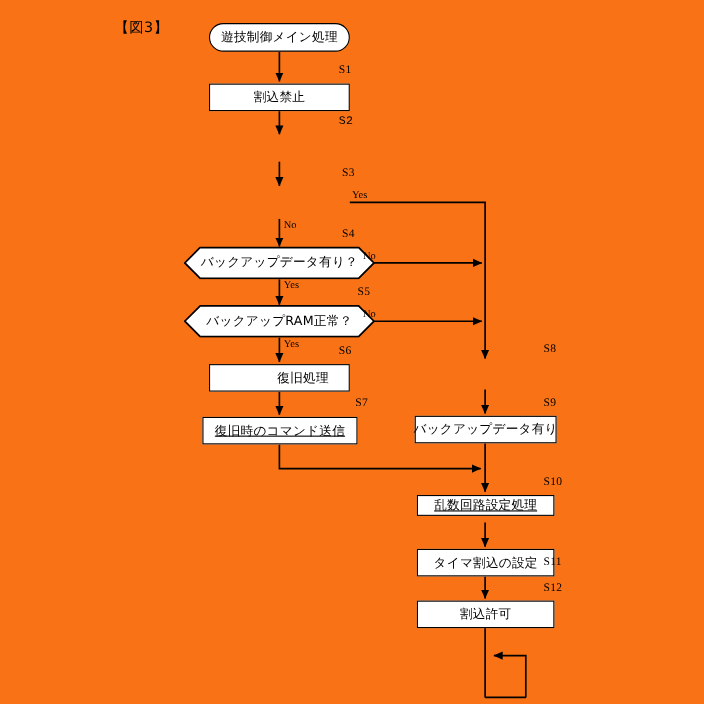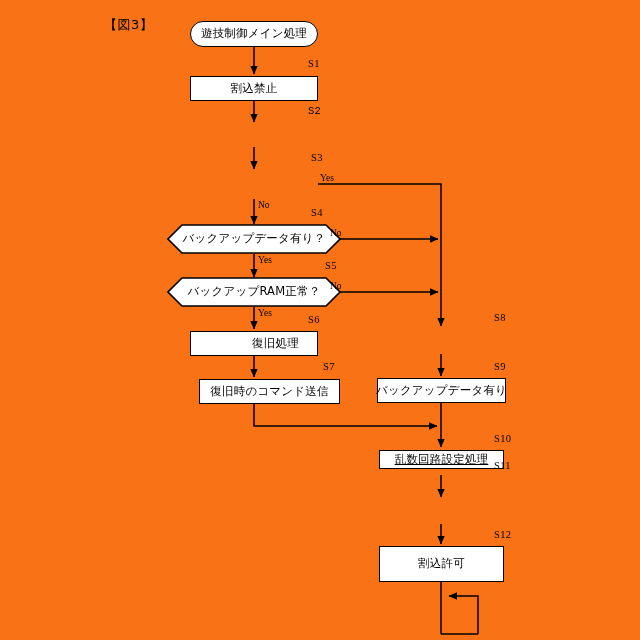--- a/index.html
+++ b/index.html
@@ -170,37 +170,40 @@
   </div>
   <div class="step-label" style="left:325px; top:260px;">S5</div>
   <div class="branch-label" style="left:330px; top:281px;">No</div>
   <div class="branch-label" style="left:258px; top:308px;">Yes</div>
 
   <div class="node process" style="left:190px; top:331px; width:128px; height:25px;padding-left:43px;">
     <span>復旧処理</span>
   </div>
   <div class="step-label" style="left:308px; top:314px;">S6</div>
 
-  <div class="node process" style="left:199px; top:379px; width:141px; height:25px;">
+  <div class="node process" style="left:184px; top:379px; width:141px; height:25px;text-decoration:underline;">
     <span>復旧時のコマンド送信</span>
   </div>
   <div class="step-label" style="left:311px; top:361px;margin-left:12px;">S7</div>
 
   <div class="step-label" style="left:494px; top:312px;">S8</div>
 
   <div class="node process" style="left:377px; top:378px; width:129px; height:25px;">
     <span>バックアップデータ有り</span>
   </div>
   <div class="step-label" style="left:494px; top:361px;">S9</div>
 
   <div class="node process" style="left:379px; top:450px; width:125px; height:19px;text-decoration:underline;">
     <span>乱数回路設定処理</span>
   </div>
   <div class="step-label" style="left:494px; top:433px;">S10</div>
 
-  <div class="step-label" style="left:494px; top:460px;text-align:center;">S11</div>
-
-  <div class="node process" style="left:379px; top:546px; width:125px; height:36px;">
+  <div class="node process" style="left:379px; top:499px; width:125px; height:25px;">
+    <span>タイマ割込の設定</span>
+  </div>
+  <div class="step-label" style="left:494px; top:506px;text-align:center;">S11</div>
+
+  <div class="node process" style="left:379px; top:546px; width:125px; height:25px;">
     <span>割込許可</span>
   </div>
   <div class="step-label" style="left:494px; top:529px;">S12</div>
 
 </div>
 
 </body></html>

